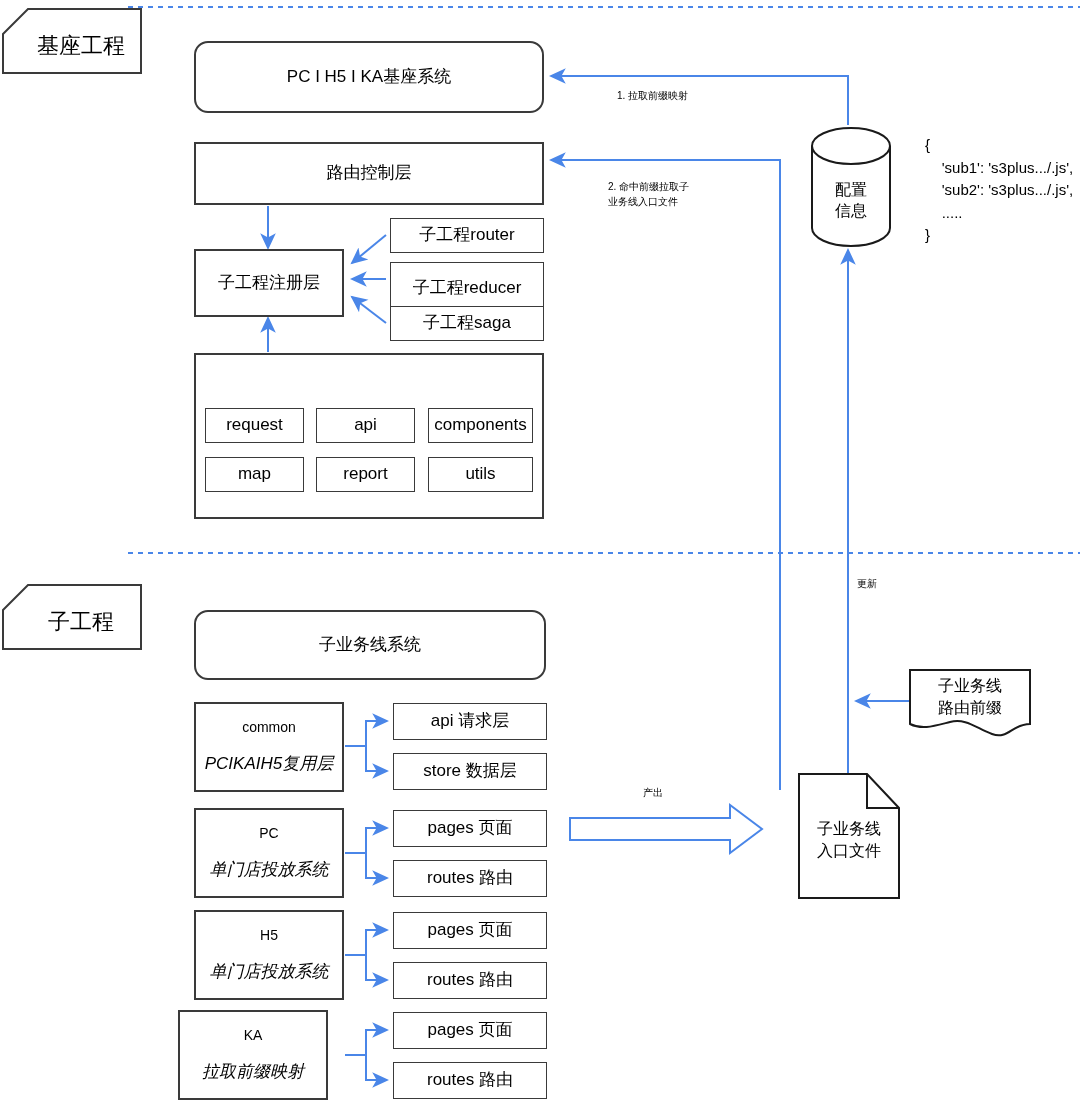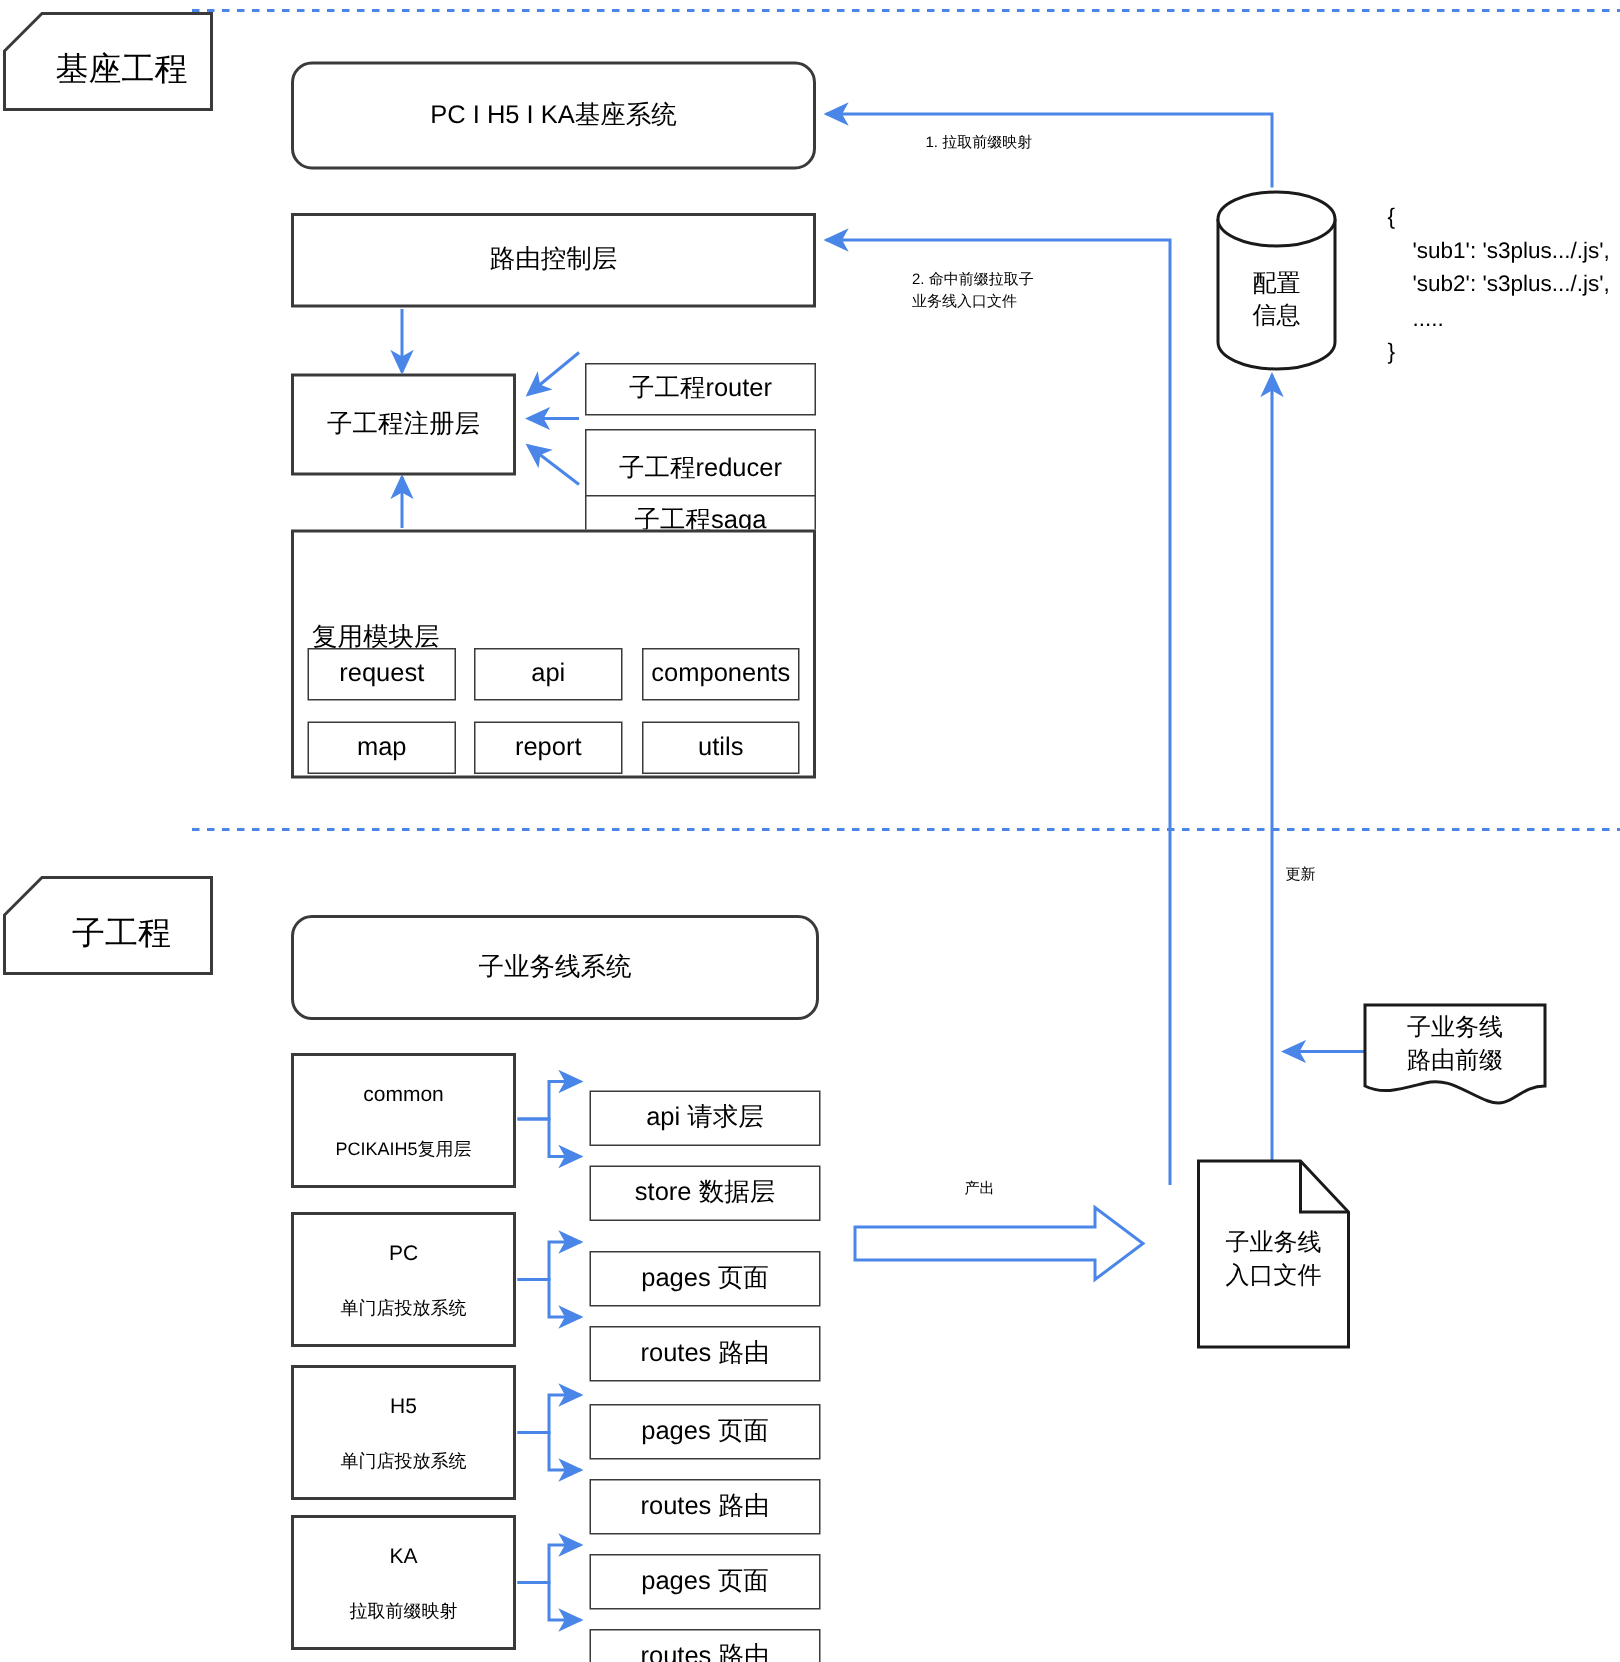--- a/index.html
+++ b/index.html
@@ -26,21 +26,21 @@
     background: #ffffff;
     display: flex;
     align-items: center;
     justify-content: center;
     text-align: center;
     font-size: 17px;
     line-height: 1.35;
     color: #000;
   }
   .box.rounded { border-radius: 14px; }
-  .box.thin { border-width: 1.6px; margin-top: 24px; }
+  .box.thin { border-width: 1.6px; }
   .box.stack {
     flex-direction: column;
     justify-content: space-around;
     padding: 6px 0;
   }
   .label-tag {
     position: absolute;
     box-sizing: border-box;
     font-size: 22px;
     display: flex;
@@ -104,21 +104,21 @@
     white-space: pre-line;
   }
   .note-text {
     position: absolute;
     font-size: 16px;
     line-height: 1.35;
     text-align: center;
     white-space: pre-line;
   }
   .b-line1 { font-size: 14px; }
-  .b-line2 { font-size: 12px; }
+  .b-line2 { font-size: 17px; font-style: italic; }
 </style>
 </head>
 <body>
 
 <div id="canvas">
 
   <svg class="overlay" viewBox="0 0 1080 1108">
     <defs>
       <marker id="ah" markerWidth="9" markerHeight="9" refX="7.4" refY="4.5" orient="auto">
         <path d="M0,0.6 L8.4,4.5 L0,8.4 L2.2,4.5 Z" fill="#4a86e8"></path>
@@ -210,21 +210,21 @@
   <div class="box thin" style="left:393px; top:810px; width:154px; height:37px;">pages 页面</div>
   <div class="box thin" style="left:393px; top:860px; width:154px; height:37px;">routes 路由</div>
 
   <div class="box stack" style="left:194px; top:910px; width:150px; height:90px;">
     <span class="b-line1">H5</span>
     <span class="b-line2">单门店投放系统</span>
   </div>
   <div class="box thin" style="left:393px; top:912px; width:154px; height:37px;">pages 页面</div>
   <div class="box thin" style="left:393px; top:962px; width:154px; height:37px;">routes 路由</div>
 
-  <div class="box stack" style="left:194px; top:1010px; width:150px; height:90px;">
+  <div class="box stack" style="left:178px; top:1010px; width:150px; height:90px;">
     <span class="b-line1">KA</span>
     <span class="b-line2">拉取前缀映射</span>
   </div>
   <div class="box thin" style="left:393px; top:1012px; width:154px; height:37px;">pages 页面</div>
   <div class="box thin" style="left:393px; top:1062px; width:154px; height:37px;">routes 路由</div>
 
   <svg class="shape" style="left:810px; top:126px;" width="82" height="122" viewBox="0 0 82 122">
     <path d="M2,20 L2,102 A39,18 0 0 0 80,102 L80,20" fill="#ffffff" stroke="#1a1a1a" stroke-width="2"></path>
     <ellipse cx="41" cy="20" rx="39" ry="18" fill="#ffffff" stroke="#1a1a1a" stroke-width="2"></ellipse>
   </svg>

